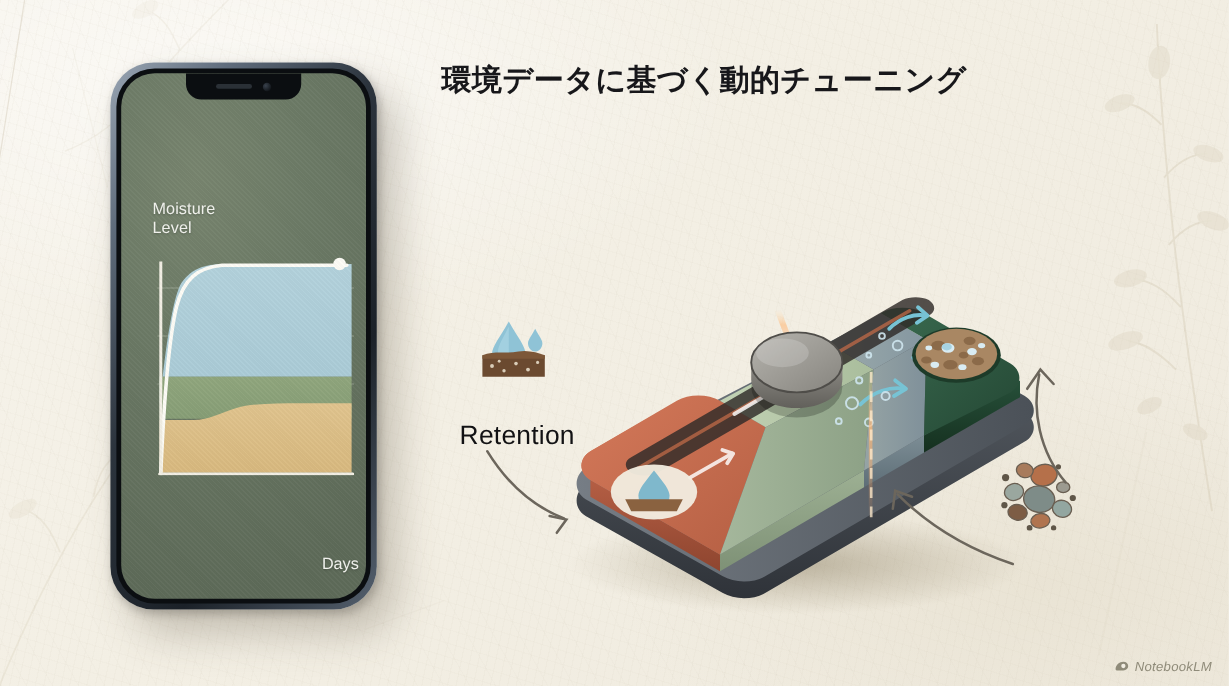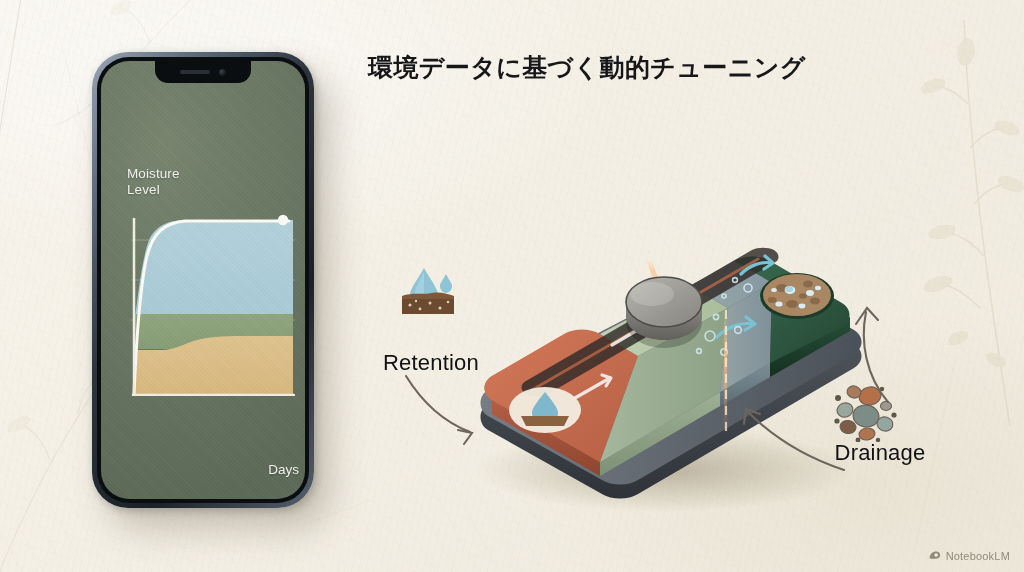--- a/index.html
+++ b/index.html
@@ -109,21 +109,21 @@
   
   .connector { position:absolute; pointer-events:none; }
   #arrow-left  { left:396px; top:368px; width:110px; height:80px; }
   #arrow-bottom{ left:722px; top:398px; width:130px; height:86px; }
   #arrow-right { left:852px; top:296px; width:100px; height:116px; }
 
   
   #watermark {
     position:absolute; right:14px; bottom:10px;
     display:flex; align-items:center; gap:5px;
-    font-size:11px; color:#8b8775; letter-spacing:.2px; opacity:.95;
+    font-size:11px; color:#8b8775; letter-spacing:.2px; opacity:.95;font-style:italic;
   }
   #wm-icon { width:13px; height:13px; }
 </style>
 </head>
 <body>
 
 <div id="slide">
 
   <div class="paper-tex"></div>
 
@@ -440,21 +440,20 @@
     <g fill="#5f5648">
       <circle cx="10" cy="18" r="3"></circle>
         <circle cx="9" cy="41" r="2.6"></circle>
       <circle cx="30" cy="60" r="2.4"></circle>
         <circle cx="66" cy="35" r="2.6"></circle>
       <circle cx="50" cy="60" r="2.2"></circle>
         <circle cx="54" cy="9" r="2.2"></circle>
     </g>
   </svg>
   <div class="label-block" id="label-drainage">
-    <div class="label-en">Drainage</div>
   </div>
 
   <svg id="arrow-left" class="connector" viewBox="0 0 110 80">
     <g fill="none" stroke="#6c665c" stroke-width="2.1" stroke-linecap="round">
       <path d="M10 8 C26 34 48 54 74 64"></path>
       <path d="M62 62 L76 65 L68 76"></path>
     </g>
   </svg>
 
   <svg id="arrow-bottom" class="connector" viewBox="0 0 130 86">

